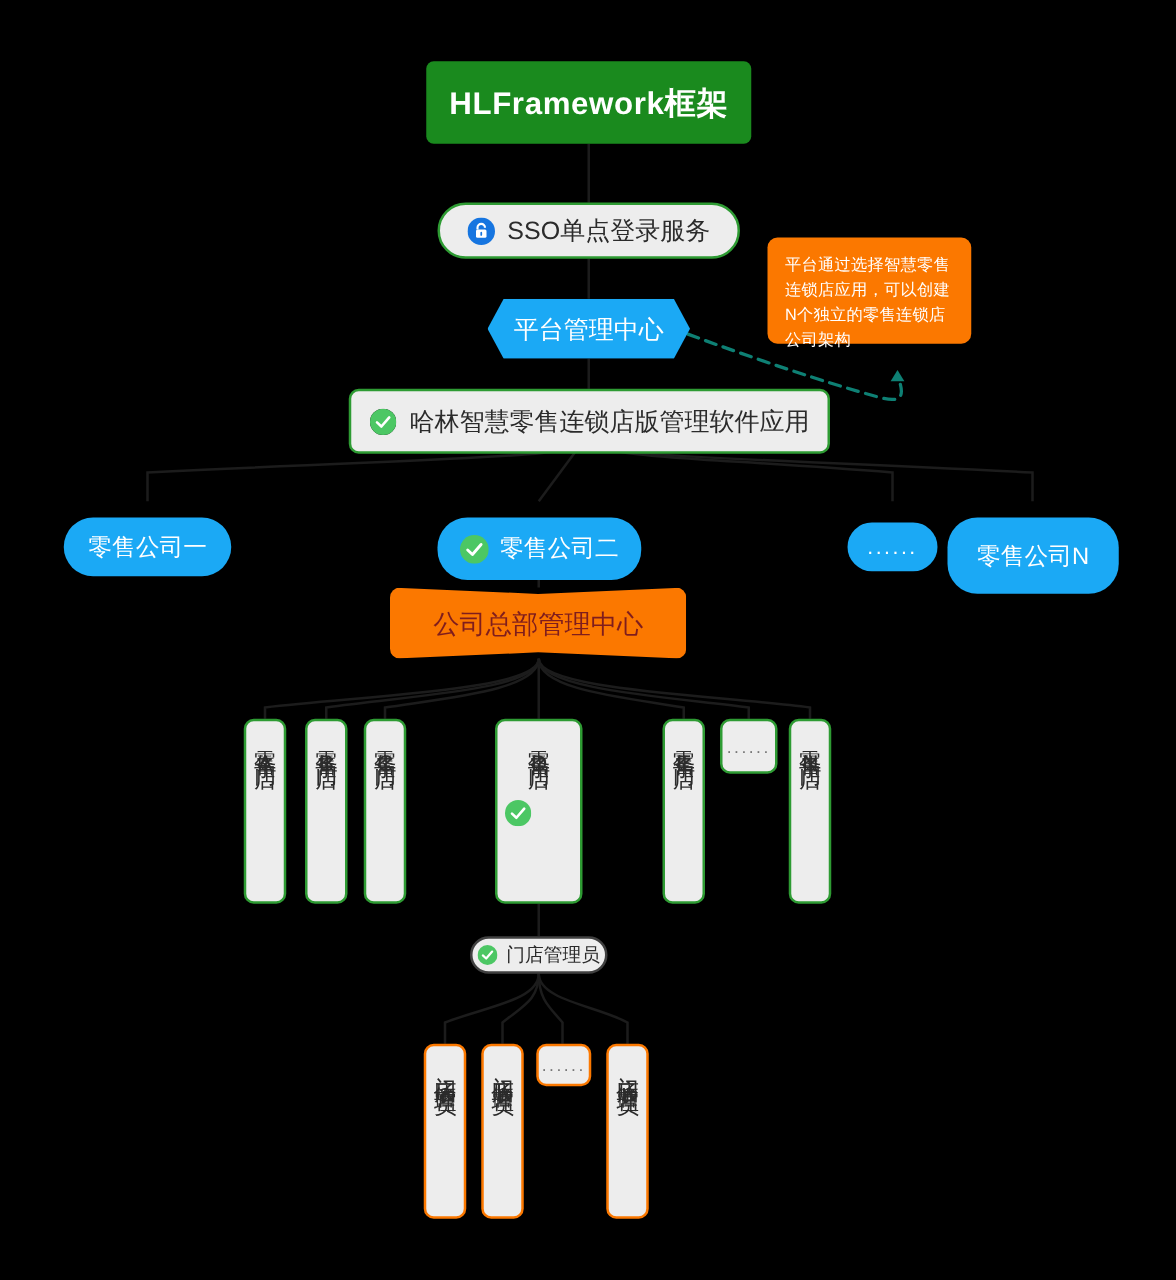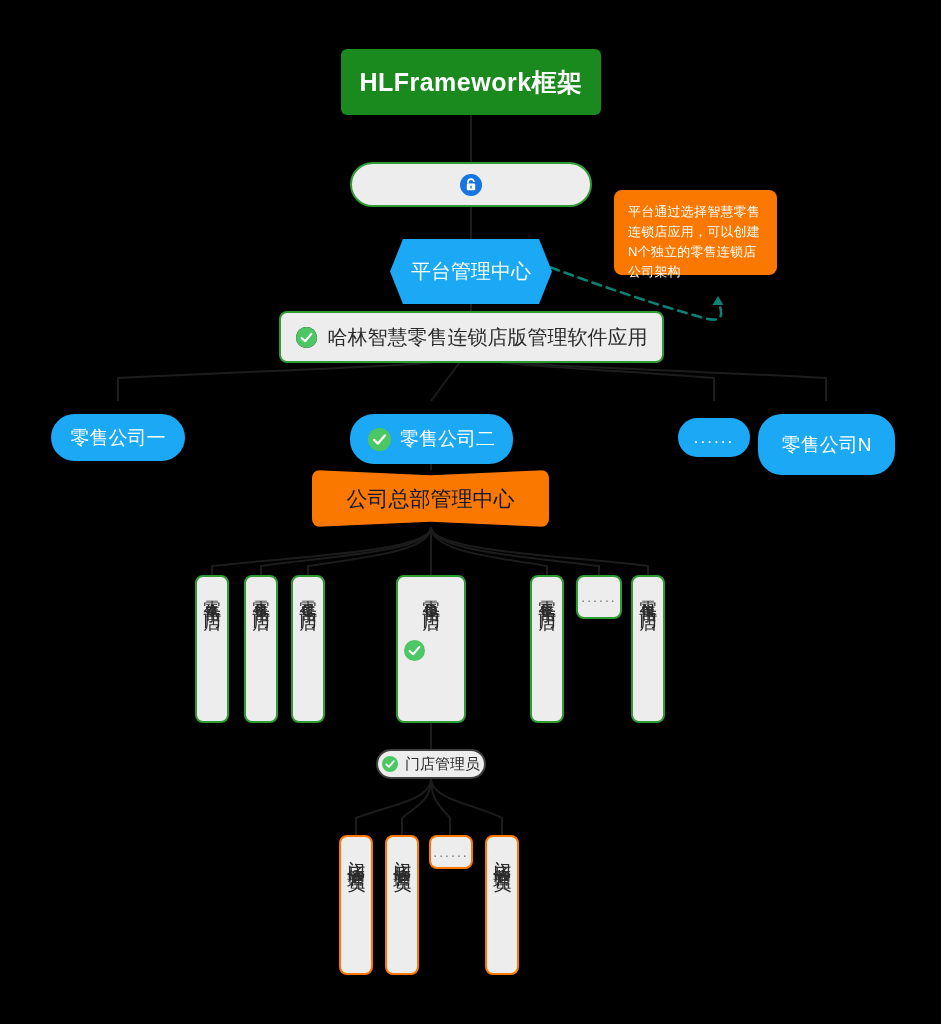--- a/index.html
+++ b/index.html
@@ -46,21 +46,21 @@
   }
 
   
   .n-blue{
     background:#1BA9F5;border-radius:24px;color:#fff;font-size:19px;gap:9px;margin-top:13px;
   }
   .n-blue.dots{font-size:17px;letter-spacing:2px;}
 
   
   .n-banner{
-    background:#FB7800;color:#0f172a;font-size:21px;
+    background:#FB7800;color:#7f1d1d;font-size:21px;
     clip-path:polygon(0 0,50% 9%,100% 0,100% 100%,50% 91%,0 100%);
     border-radius:8px;
   }
 
   
   .n-vert{
     writing-mode:vertical-rl;text-orientation:upright;
     background:#ededed;border-radius:8px;color:#2b2b2b;
     font-size:18px;line-height:1.25;letter-spacing:3px;
     justify-content:flex-start;padding-top:9px;
@@ -135,23 +135,24 @@
 
   <div class="node n-pill-light" style="left:350px;top:162px;width:242px;height:45px;">
     <span class="ico">
       <svg width="22" height="22" viewBox="0 0 22 22">
         <circle cx="11" cy="11" r="11" fill="#1675E0"></circle>
         <path d="M8 9.6 V8.1 a3 3 0 0 1 6 0" fill="none" stroke="#fff" stroke-width="1.7"></path>
         <rect x="6.8" y="9.6" width="8.4" height="6.6" rx="1.2" fill="#fff"></rect>
         <rect x="10.3" y="11.4" width="1.4" height="3.2" rx=".7" fill="#1675E0"></rect>
       </svg>
     </span>
-  </div>
-
-  <div class="node n-hex" style="left:390px;top:239px;width:162px;height:65px;">
+    <span>SSO单点登录服务</span>
+  </div>
+
+  <div class="node n-hex" style="left:390px;top:239px;width:162px;height:48px;">
     <span>平台管理中心</span>
   </div>
 
   <div class="node n-note" style="left:614px;top:190px;width:163px;height:85px;">
     <span>平台通过选择智慧零售连锁店应用，可以创建N个独立的零售连锁店公司架构</span>
   </div>
 
   <div class="node n-app" style="left:279px;top:311px;width:385px;height:52px;">
     <span class="ico">
       <svg width="21" height="21" viewBox="0 0 21 21">

